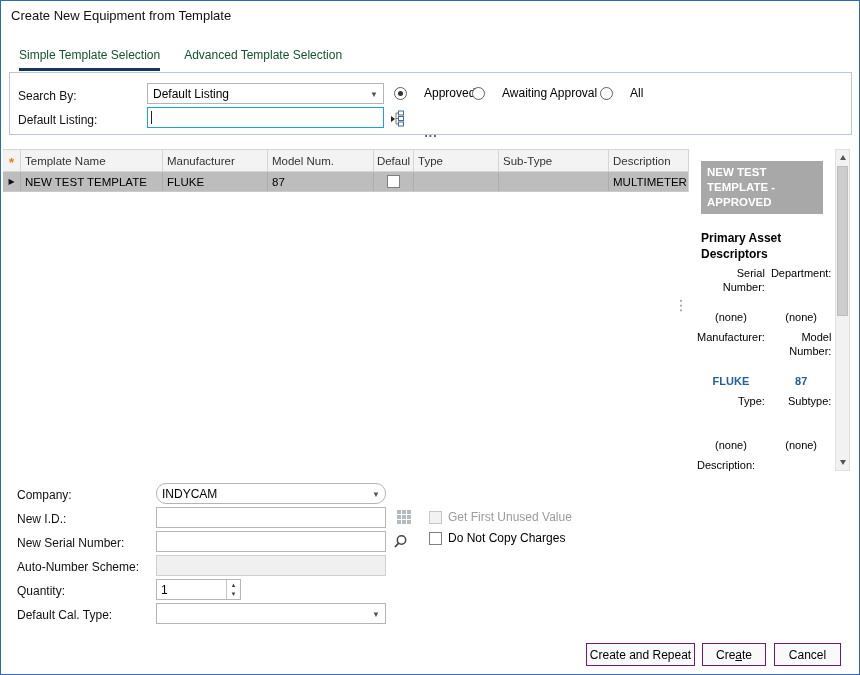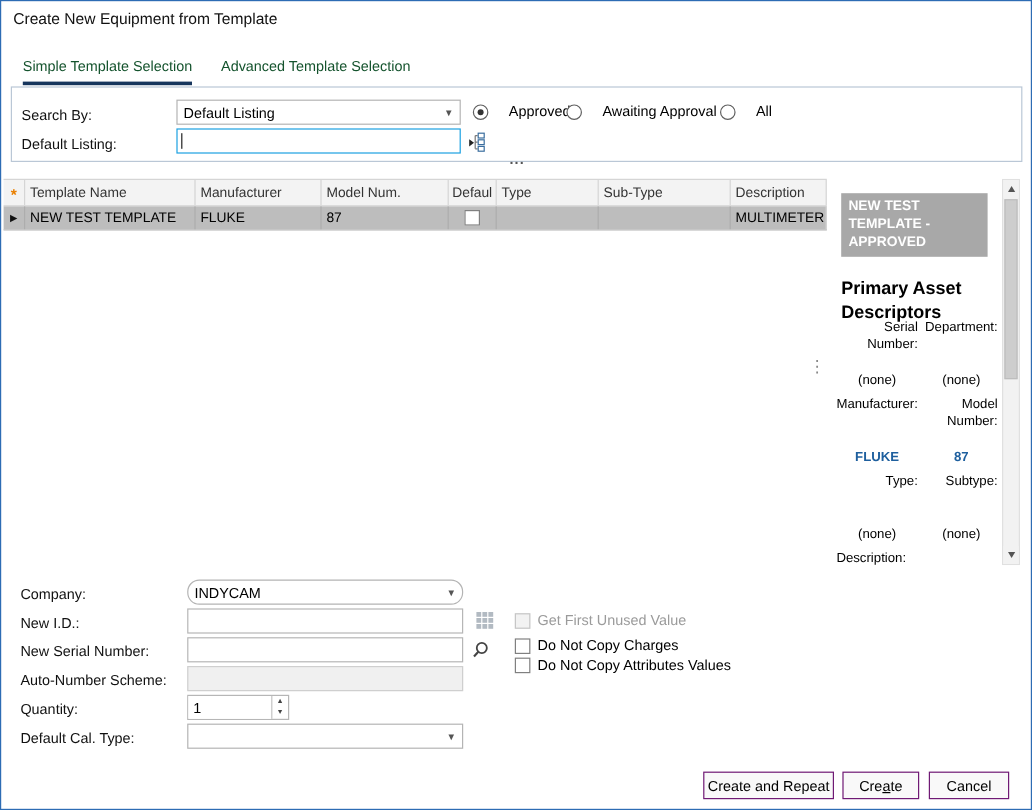--- a/index.html
+++ b/index.html
@@ -63,21 +63,21 @@
 
   .v-handle { position:absolute; left:673px; top:296px; color:#888; font-size:14px; }
 
   
   .preview { position:absolute; left:692px; top:148px; width:157px; height:322px;
              background:#fff; overflow:hidden; }
   .pv-header { position:absolute; left:8px; top:12px; width:122px; background:#a8a8a8;
                color:#fff; font-weight:bold; font-size:11.5px; line-height:1.3;
                padding:4px 6px; word-wrap:break-word; }
   .pv-section { position:absolute; left:8px; top:82px; width:112px; font-weight:bold;
-                font-size:15px; line-height:1.3; }
+                font-size:12px; line-height:1.3; }
   .pv-fields { position:absolute; left:4px; top:118px; width:132px; display:grid;
                grid-template-columns:1fr 1fr; column-gap:6px; row-gap:8px; font-size:11px; }
   .pv-cell { display:flex; flex-direction:column; justify-content:space-between;
              min-height:56px; word-wrap:break-word; }
   .pv-cell.span { grid-column:1 / -1; min-height:28px; }
   .pv-lbl { text-align:right; line-height:1.25; }
   .pv-cell.span .pv-lbl { text-align:left; }
   .pv-val { text-align:center; margin-top:8px; }
   .pv-val.blue { color:#1e5f9e; font-weight:bold; }
 
@@ -289,24 +289,20 @@
   </div>
 
   <div class="check disabled" style="left:428px; top:509px;">
     <span class="cbx dis"></span>
     <span>Get First Unused Value</span>
   </div>
   <div class="check" style="left:428px; top:530px;">
     <span class="cbx"></span>
     <span>Do Not Copy Charges</span>
   </div>
-  <div class="check" style="left:428px; top:546px;">
-    <span class="cbx"></span>
-    <span>Do Not Copy Attributes Values</span>
-  </div>
 
   <div class="btn" style="left:585px; width:109px;">
     <span>Create and Repeat</span>
   </div>
   <div class="btn" style="left:701px; width:64px;">
     <span>Cre</span>
       <span class="u">a</span>
       <span>te</span>
   </div>
   <div class="btn" style="left:773px; width:67px;">

